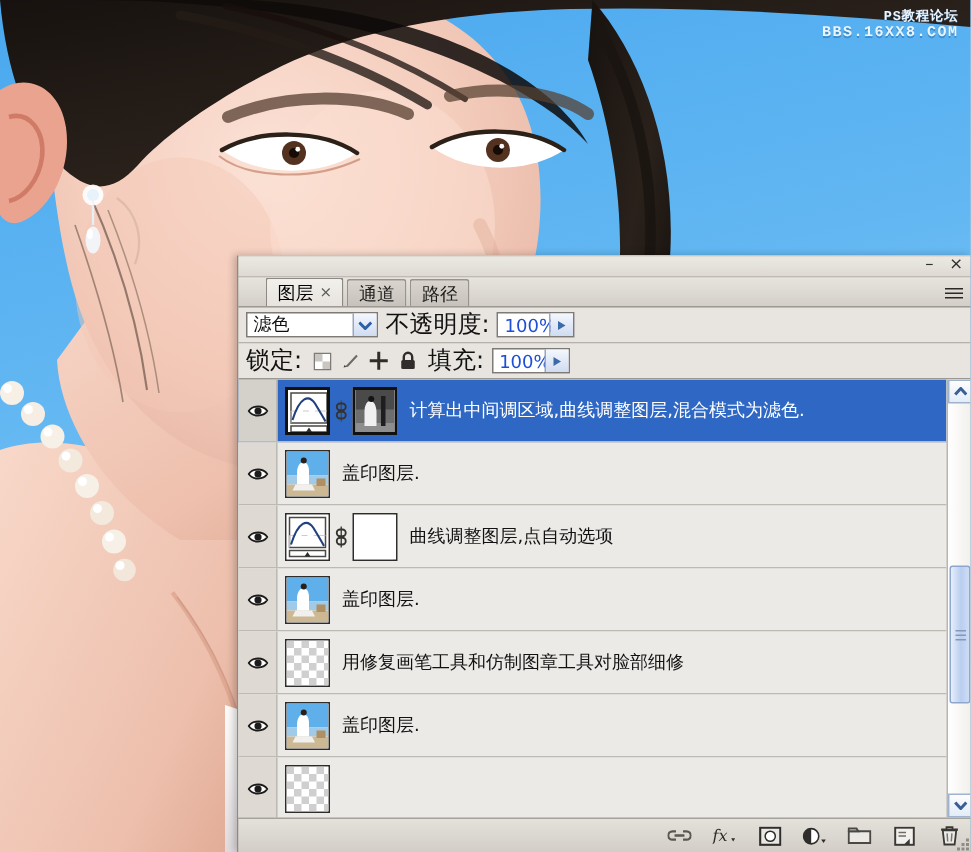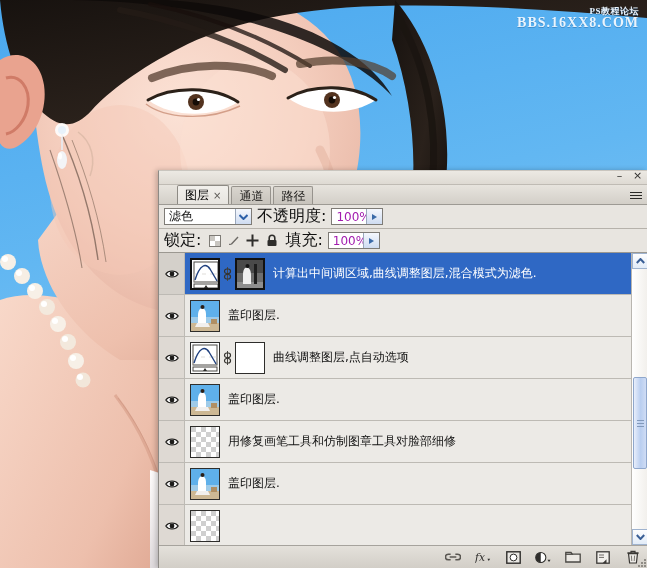--- a/index.html
+++ b/index.html
@@ -82,21 +82,21 @@
     background:linear-gradient(to bottom,#f4f7fd,#cfdcf1);
     border-left:1px solid #9aa7bb;
     display:flex;align-items:center;justify-content:center;
   }
   .blendsel .bl-arrow svg{display:block;}
   .lbl{font-size:16px;color:#111;white-space:nowrap;}
   .numbox{
     height:17px;width:52px;background:#fff;border:1px solid #7e7b76;
     display:flex;align-items:center;position:relative;box-sizing:border-box;
   }
-  .numbox .nb-txt{padding-left:4px;font-size:12px;color:#a21caf;}
+  .numbox .nb-txt{padding-left:4px;font-size:12px;color:#1d4ed8;}
   .numbox .nb-arrow{
     position:absolute;right:0;top:0;width:15px;height:15px;
     background:linear-gradient(to bottom,#f4f7fd,#cfdcf1);
     border-left:1px solid #9aa7bb;
     display:flex;align-items:center;justify-content:center;
   }
   .lockicons{display:flex;align-items:center;gap:6px;margin:0 2px;}
   .lockicons span{display:inline-flex;align-items:center;justify-content:center;width:13px;height:13px;}
 
   
@@ -165,26 +165,26 @@
   }
   .fbtn{width:16px;height:16px;display:flex;align-items:center;justify-content:center;}
   .grip-corner{
     position:absolute;right:1px;bottom:1px;width:9px;height:9px;
   }
   .grip-corner i{position:absolute;width:2px;height:2px;background:#8f8c86;}
 
   
   #wm{
     position:absolute;right:8px;top:6px;text-align:right;
-    font-family:Liberation Serif, serif;
+    font-family:Liberation Mono, monospace;
     font-size:9px;line-height:11px;color:#eaf4fd;letter-spacing:.5px;
     text-shadow:0 1px 0 rgba(40,110,170,.55);
     font-weight:bold;
   }
-  #wm .l2{font-size:14px;letter-spacing:1px;}
+  #wm .l2{font-size:10px;letter-spacing:1px;}
 </style>
 </head>
 <body>
 
 <div id="photo">
   <svg viewBox="0 0 647 568" preserveAspectRatio="none" xmlns="http://www.w3.org/2000/svg">
     <defs>
       <linearGradient id="sky" x1="0" y1="0" x2="0.25" y2="1">
         <stop offset="0%" stop-color="#4aa8ef"></stop>
         <stop offset="45%" stop-color="#62b7f2"></stop>

